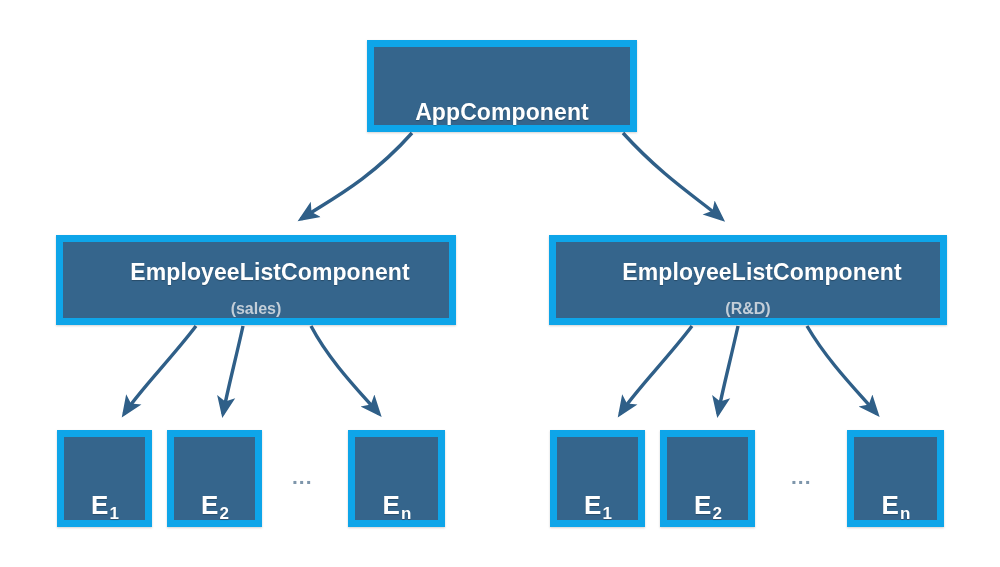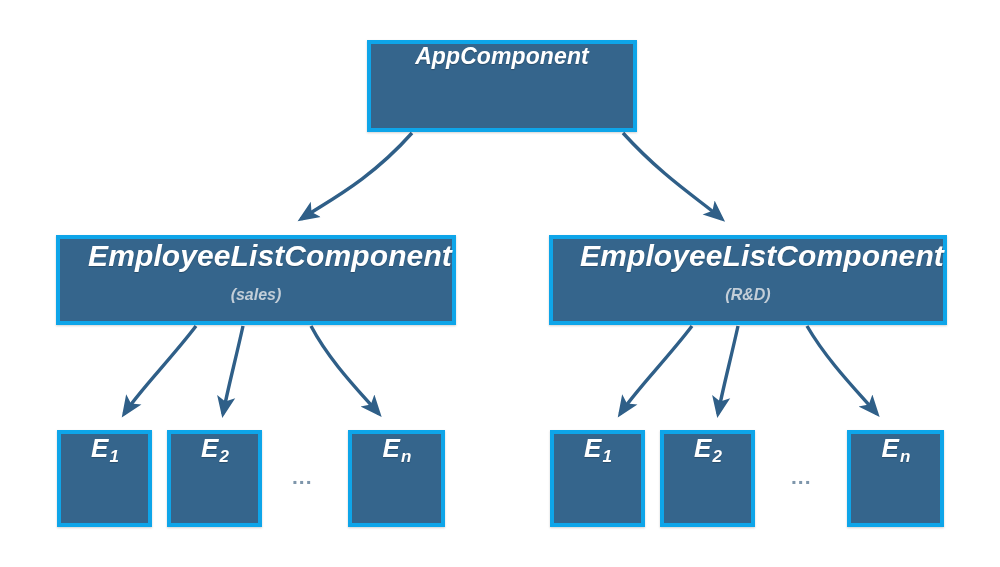--- a/index.html
+++ b/index.html
@@ -19,29 +19,28 @@
     position: absolute;
     left: 0;
     top: 0;
     width: 1000px;
     height: 567px;
     pointer-events: none;
   }
   .node {
     position: absolute;
     background: #35658C;
-    border: 4px solid #0ea5e9;
+    border: 7px solid #0ea5e9;
     box-sizing: border-box;
     display: flex;
     flex-direction: column;
     align-items: center;
-    justify-content: flex-start;
+    justify-content: flex-end;
     text-align: center;
     box-shadow: 0 1px 2px rgba(0,0,0,0.18);
-    font-style: italic;
   }
   .node .title {
     color: #ffffff;
     font-weight: bold;
     line-height: 1.1;
     letter-spacing: 0.1px;
     text-shadow: 0 1px 1px rgba(0,0,0,0.25);
   }
   .node .subtitle {
     color: #c3ced8;
@@ -56,21 +55,21 @@
     top: 40px;
     width: 270px;
     height: 92px;
   }
   #node-app .title { font-size: 23px; }
 
   
   .elc { height: 90px; top: 235px; }
   #node-elc-sales { left: 56px; width: 400px; }
   #node-elc-rnd   { left: 549px; width: 398px; }
-  .elc .title { font-size: 30px; margin-left: 28px; }
+  .elc .title { font-size: 23px; margin-left: 28px; }
   .elc .subtitle { font-size: 16px; }
 
   
   .emp {
     top: 430px;
     height: 97px;
     width: 95px;
   }
   .emp .title {
     font-size: 26px;

